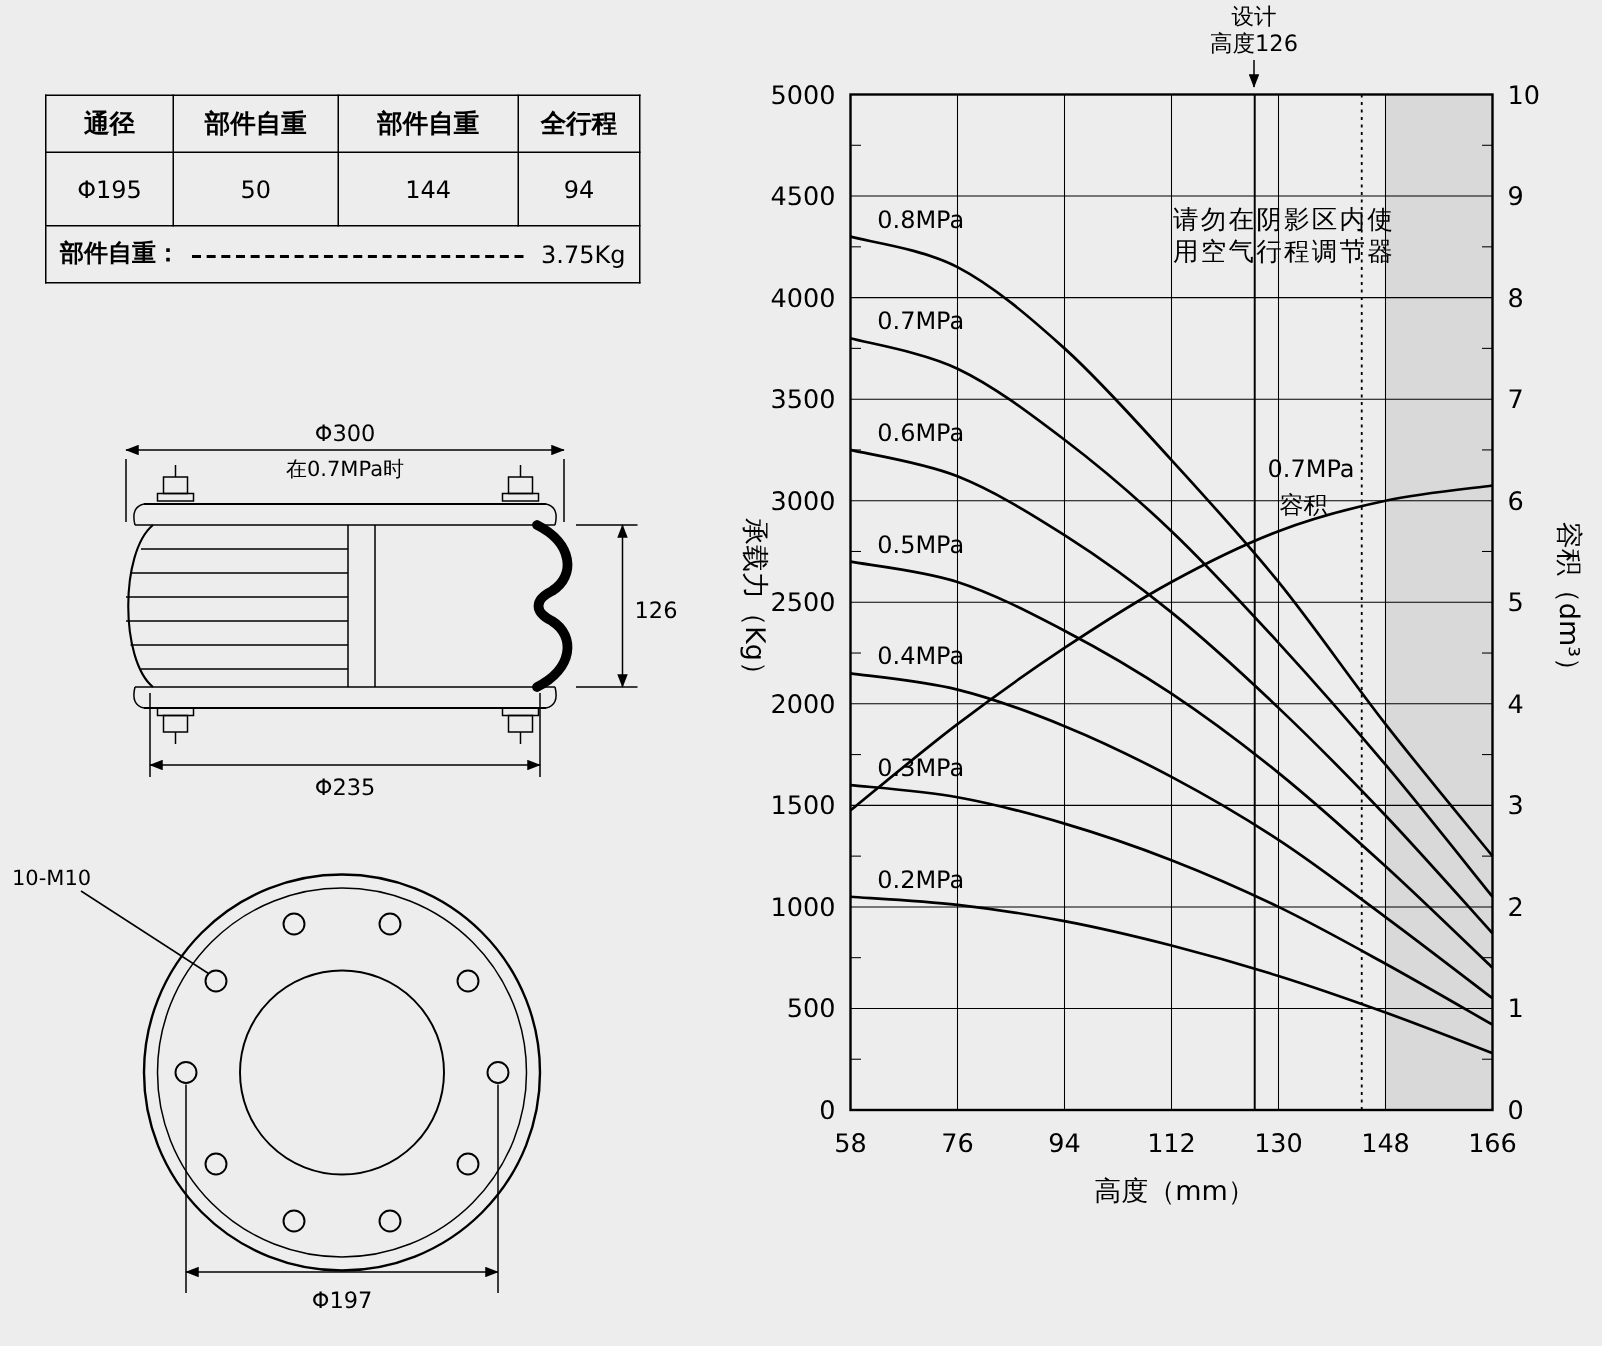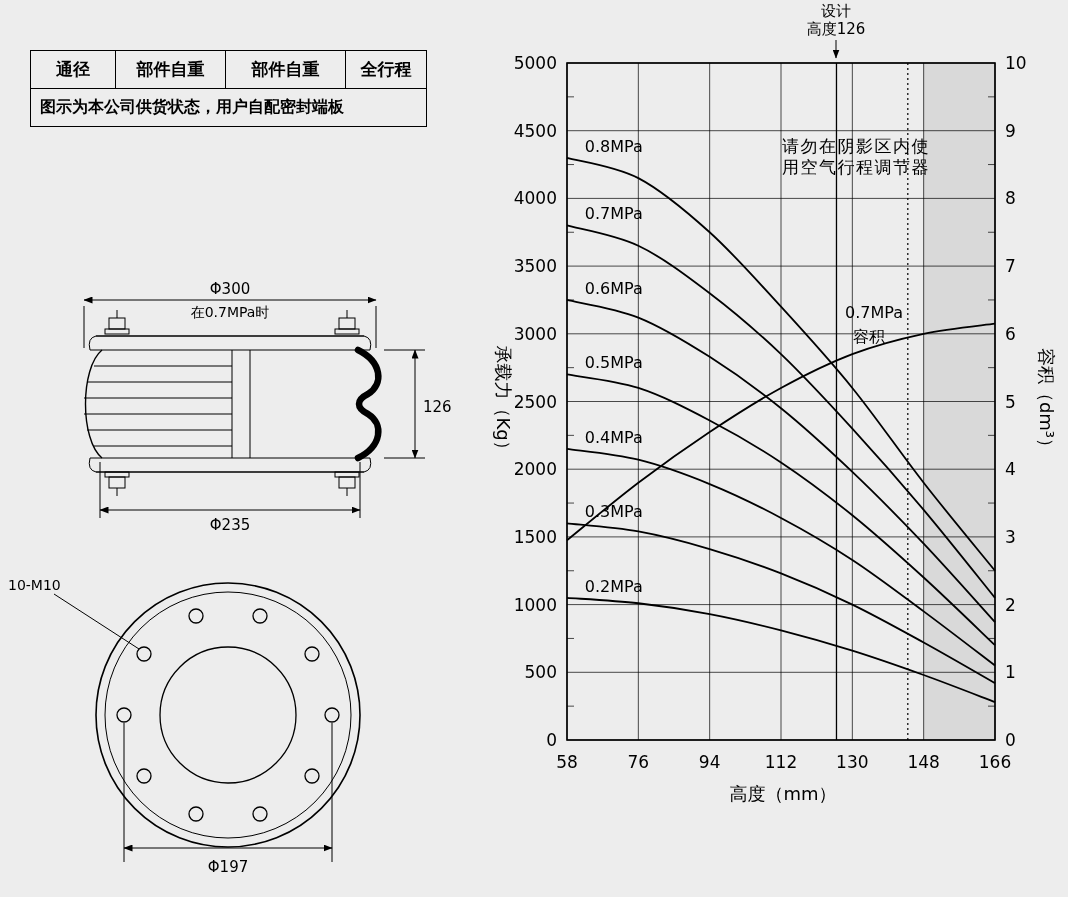--- a/index.html
+++ b/index.html
@@ -1,20 +1,20 @@
 <!DOCTYPE html>
 <html><head>
 <meta charset="utf-8">
 <style>
   *{box-sizing:border-box;margin:0;padding:0}
   html,body{background:#ededed}
   body{font-family:"DejaVu Sans",sans-serif;color:#000}
   .canvas{position:relative;width:1068px;height:897px;background:#ededed;overflow:hidden}
 
-  table.spec{position:absolute;left:30px;top:50px;width:396px;border-collapse:collapse;table-layout:fixed}
+  table.spec{position:absolute;left:30px;top:63px;width:396px;border-collapse:collapse;table-layout:fixed}
   .spec th,.spec td{border:1.5px solid #000;text-align:center;vertical-align:middle;background:transparent}
   .spec th{height:38px;font-size:17px;font-weight:700}
   .spec td.val{height:49px;font-size:16px;font-weight:400}
   .spec td.full{height:38px;text-align:left;padding:0 9px;font-size:16px;font-weight:700}
   .weight-flex{display:flex;align-items:center}
   .weight-flex .wval{font-weight:400;font-size:16px}
   .dash-line{flex:1;border-top:2px dashed #000;margin:2px 12px 0 8px}
 
   svg{position:absolute;overflow:visible}
   svg text{font-family:"DejaVu Sans",sans-serif;fill:#000}
@@ -56,21 +56,33 @@
         <col style="width:81px">
       </colgroup>
     <tbody>
       <tr>
         <th>通径</th>
         <th>部件自重</th>
         <th>部件自重</th>
         <th>全行程</th>
       </tr>
       <tr>
-        <td class="full" colspan="4">图示为本公司供货状态，用户自配密封端板</td>
+        <td class="val">Φ195</td>
+        <td class="val">50</td>
+        <td class="val">144</td>
+        <td class="val">94</td>
+      </tr>
+      <tr>
+        <td class="full" colspan="4">
+          <div class="weight-flex">
+            <span>部件自重：</span>
+            <span class="dash-line"></span>
+            <span class="wval">3.75Kg</span>
+          </div>
+        </td>
       </tr>
     </tbody>
   </table>
 
   <svg class="side-view" width="430" height="295" viewBox="0 0 430 295">
     <defs>
       <marker id="mA" markerWidth="9" markerHeight="7" refX="8.5" refY="3.5" orient="auto-start-reverse" markerUnits="userSpaceOnUse">
         <path d="M0,0 L9,3.5 L0,7 z" fill="#000"></path>
       </marker>
     </defs>

